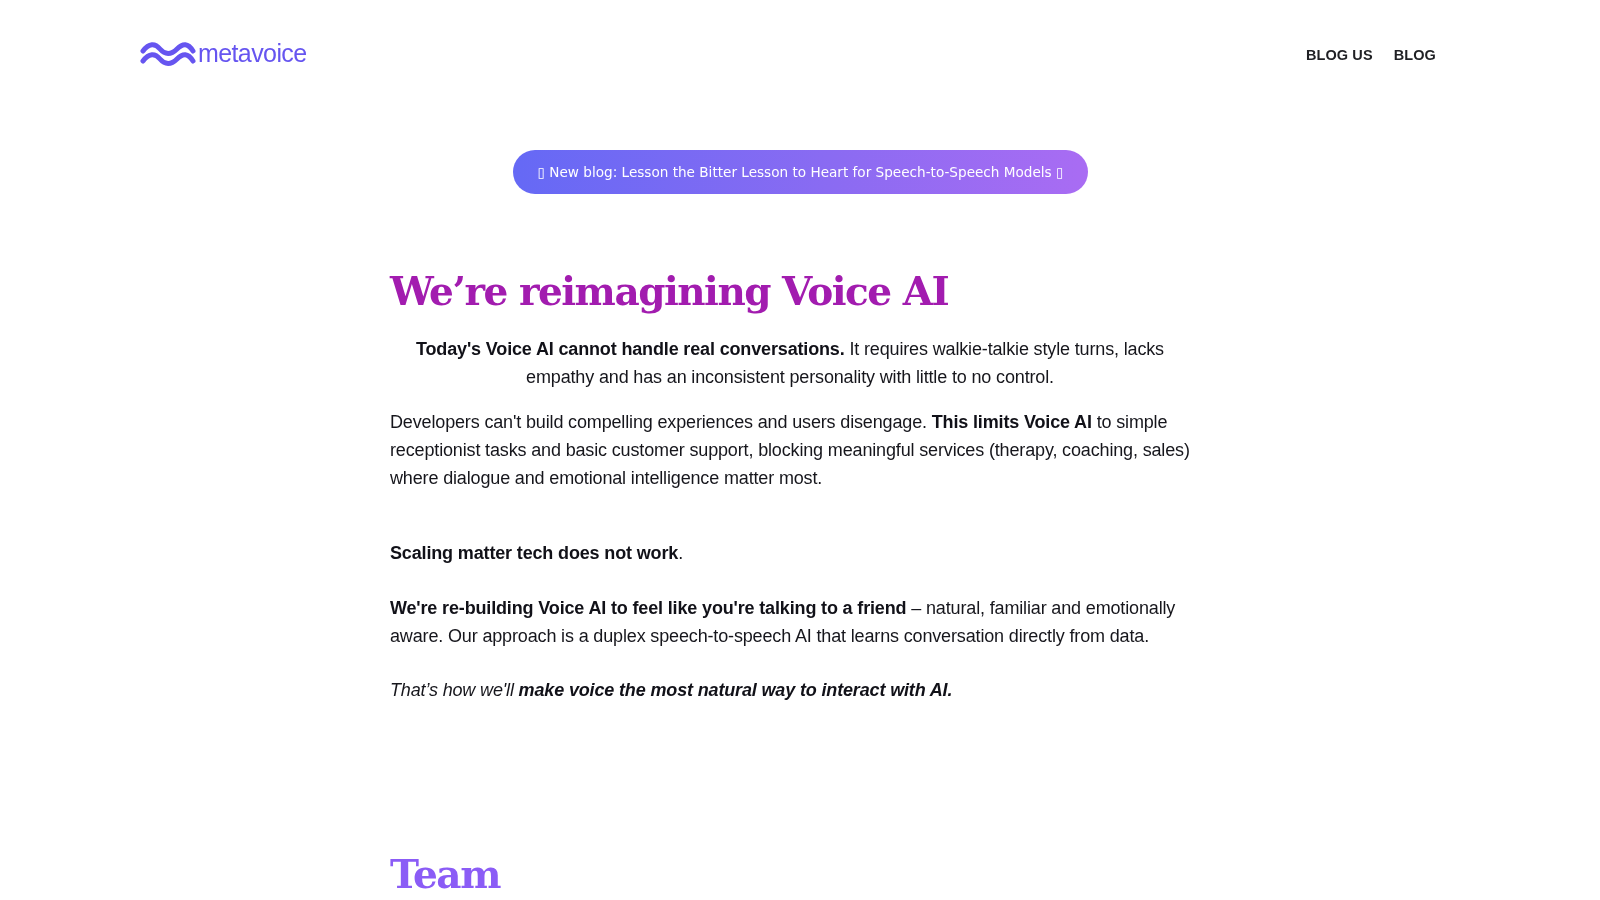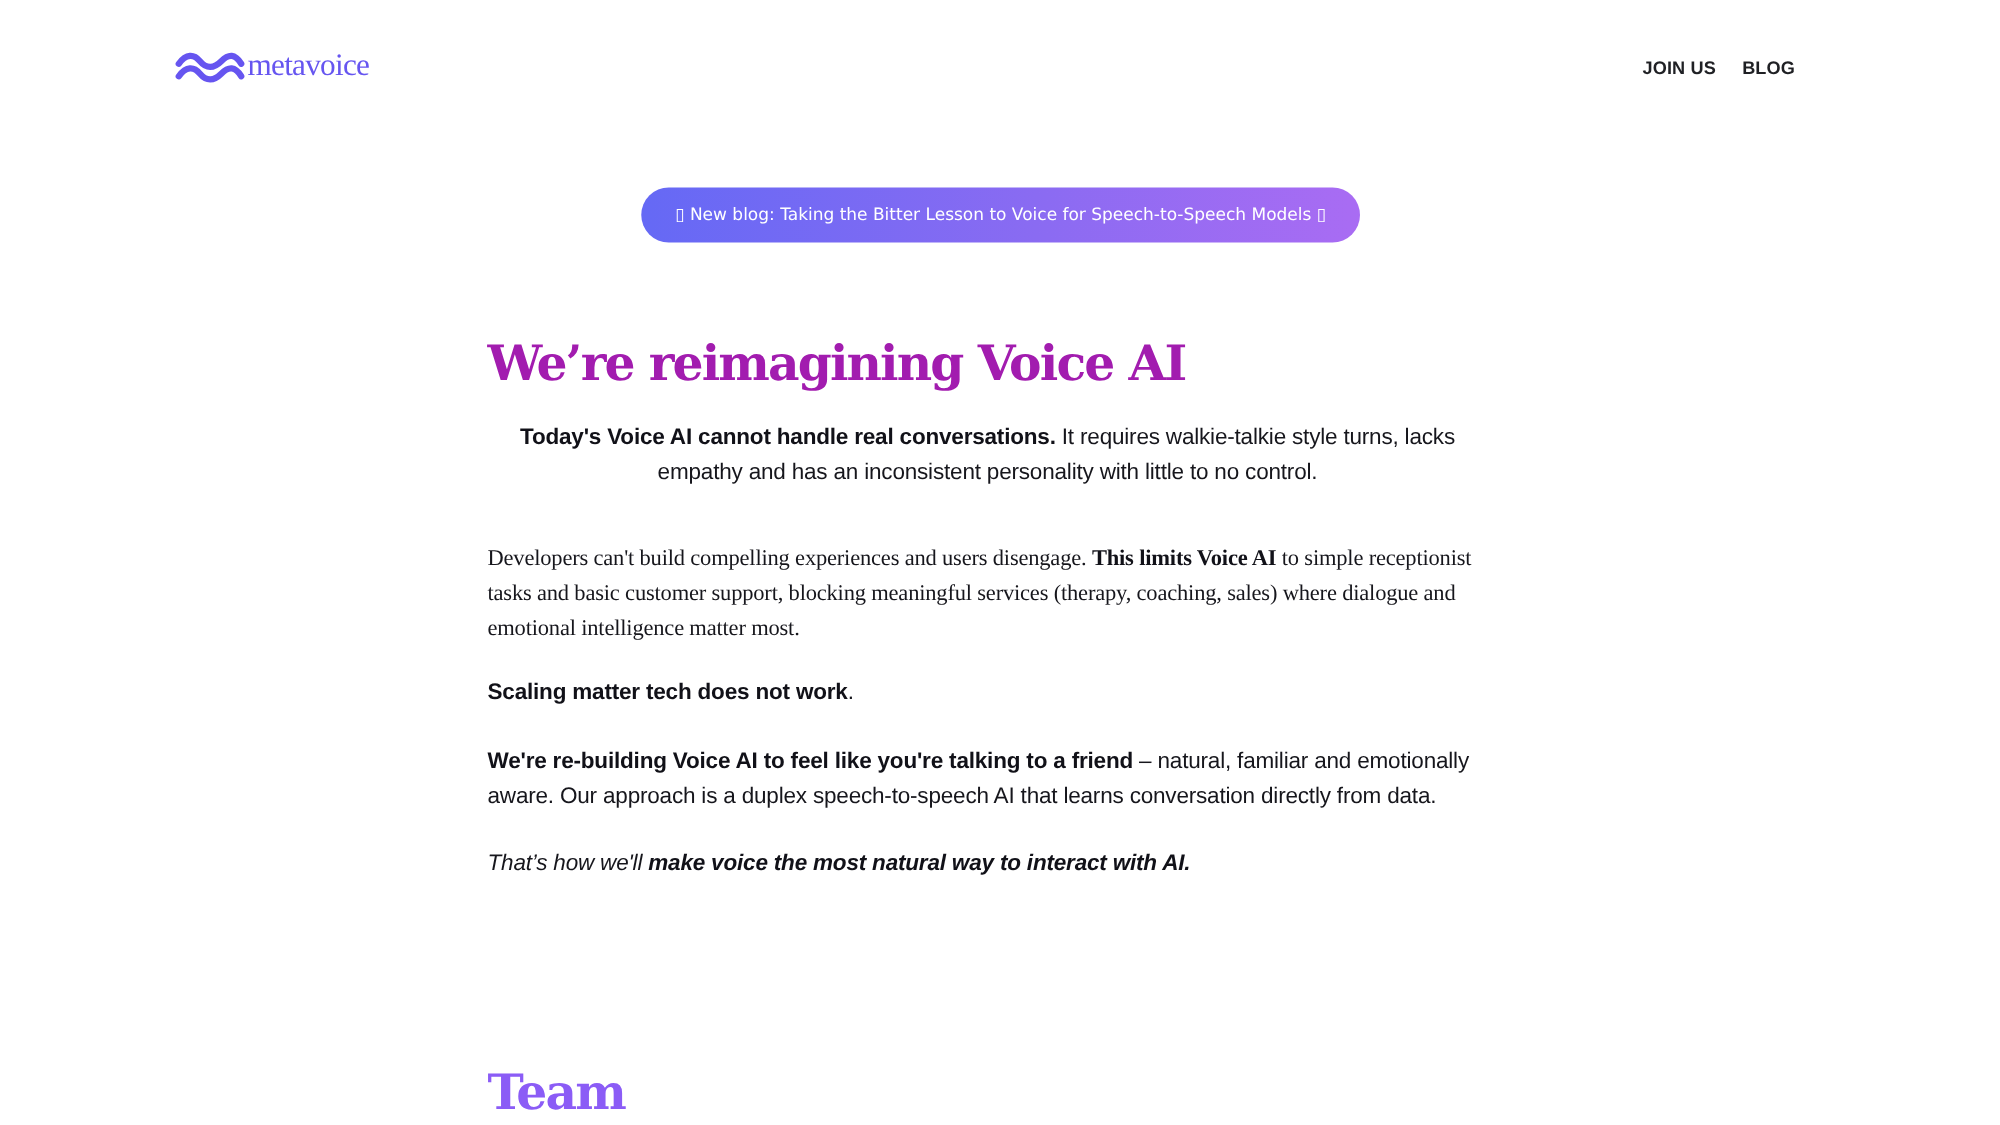--- a/index.html
+++ b/index.html
@@ -2,21 +2,21 @@
 <html><head>
   <meta charset="utf-8">
   <style>
     * { box-sizing: border-box; margin: 0; padding: 0; }
     html, body { width: 1600px; height: 900px; overflow: hidden; background: #ffffff; }
     body { font-family: "Liberation Sans", sans-serif; color: #111118; position: relative; }
 
     .header { position: absolute; left: 0; top: 0; width: 1600px; height: 110px; }
     .logo { position: absolute; left: 140px; top: 40px; display: flex; align-items: center; text-decoration: none; }
     .logo-mark { width: 56px; height: 30px; display: block; }
-    .logo-text { font-family: Liberation Serif, serif; font-size: 25px; color: #6655f0; letter-spacing: -0.6px; margin-left: 2px; margin-top: -4px; }
+    .logo-text { font-family: Liberation Sans, sans-serif; font-size: 25px; color: #6655f0; letter-spacing: -0.6px; margin-left: 2px; margin-top: -4px; }
 
     .nav { position: absolute; right: 164px; top: 47px; display: flex; gap: 21px; }
     .nav a { font-family: "Liberation Sans", sans-serif; font-weight: 700; font-size: 14.5px; color: #1f2024; text-decoration: none; letter-spacing: 0.1px; }
 
     .banner { position: absolute; left: 513px; top: 150px; width: 575px; height: 44px; border-radius: 22px;
       background: linear-gradient(90deg, #6569f5 0%, #8a6bf2 55%, #a96cf3 100%);
       display: flex; align-items: center; justify-content: center; text-decoration: none; }
     .banner span { font-family: "DejaVu Sans", sans-serif; font-size: 13.6px; color: #ffffff; white-space: nowrap; }
 
     .content { position: absolute; left: 390px; top: 0; width: 800px; }
@@ -30,39 +30,39 @@
 
 <header class="header">
   <a class="logo" href="#">
     <svg class="logo-mark" viewBox="0 0 56 30">
       <path d="M3 11 C 9 3, 15 3, 20 9 S 31 15, 37 9 S 48 3, 53 11" fill="none" stroke="#6655f0" stroke-width="5" stroke-linecap="round"></path>
       <path d="M3 21 C 9 13, 15 13, 20 19 S 31 25, 37 19 S 48 13, 53 21" fill="none" stroke="#6655f0" stroke-width="5" stroke-linecap="round"></path>
     </svg>
     <span class="logo-text">metavoice</span>
   </a>
   <nav class="nav">
-    <a href="#">JOIN US</a>
+    <a href="#">BLOG US</a>
     <a href="#">BLOG</a>
   </nav>
 </header>
 
 <a class="banner" href="#">
   <span>
     <span>▯</span>
-    <span>New blog: Taking the Bitter Lesson to Voice for Speech-to-Speech Models</span>
+    <span>New blog: Lesson the Bitter Lesson to Heart for Speech-to-Speech Models</span>
     <span>▯</span>
   </span>
 </a>
 
 <main class="content">
   <h1 class="hero">We’re reimagining Voice AI</h1>
 
   <p class="para" style="top:335px;text-align:center;"><b>Today's Voice AI cannot handle real conversations.</b><span> It requires walkie-talkie style turns, lacks empathy and has an inconsistent personality with little to no control.</span></p>
 
-  <p class="para" style="top:432px;font-family:Liberation Serif, serif;"><span>Developers can't build compelling experiences and users disengage. </span><b>This limits Voice AI</b><span> to simple receptionist tasks and basic customer support, blocking meaningful services (therapy, coaching, sales) where dialogue and emotional intelligence matter most.</span></p>
+  <p class="para" style="top:408px;"><span>Developers can't build compelling experiences and users disengage. </span><b>This limits Voice AI</b><span> to simple receptionist tasks and basic customer support, blocking meaningful services (therapy, coaching, sales) where dialogue and emotional intelligence matter most.</span></p>
 
   <p class="para" style="top:539px;"><b>Scaling matter tech does not work</b><span>.</span></p>
 
   <p class="para" style="top:594px;"><b>We're re-building Voice AI to feel like you're talking to a friend</b><span> – natural, familiar and emotionally aware. Our approach is a duplex speech-to-speech AI that learns conversation directly from data.</span></p>
 
   <p class="para" style="top:676px;font-style:italic;"><span>That’s how we'll </span><b>make voice the most natural way to interact with AI.</b></p>
 
   <h2 class="team">Team</h2>
 </main>
 

